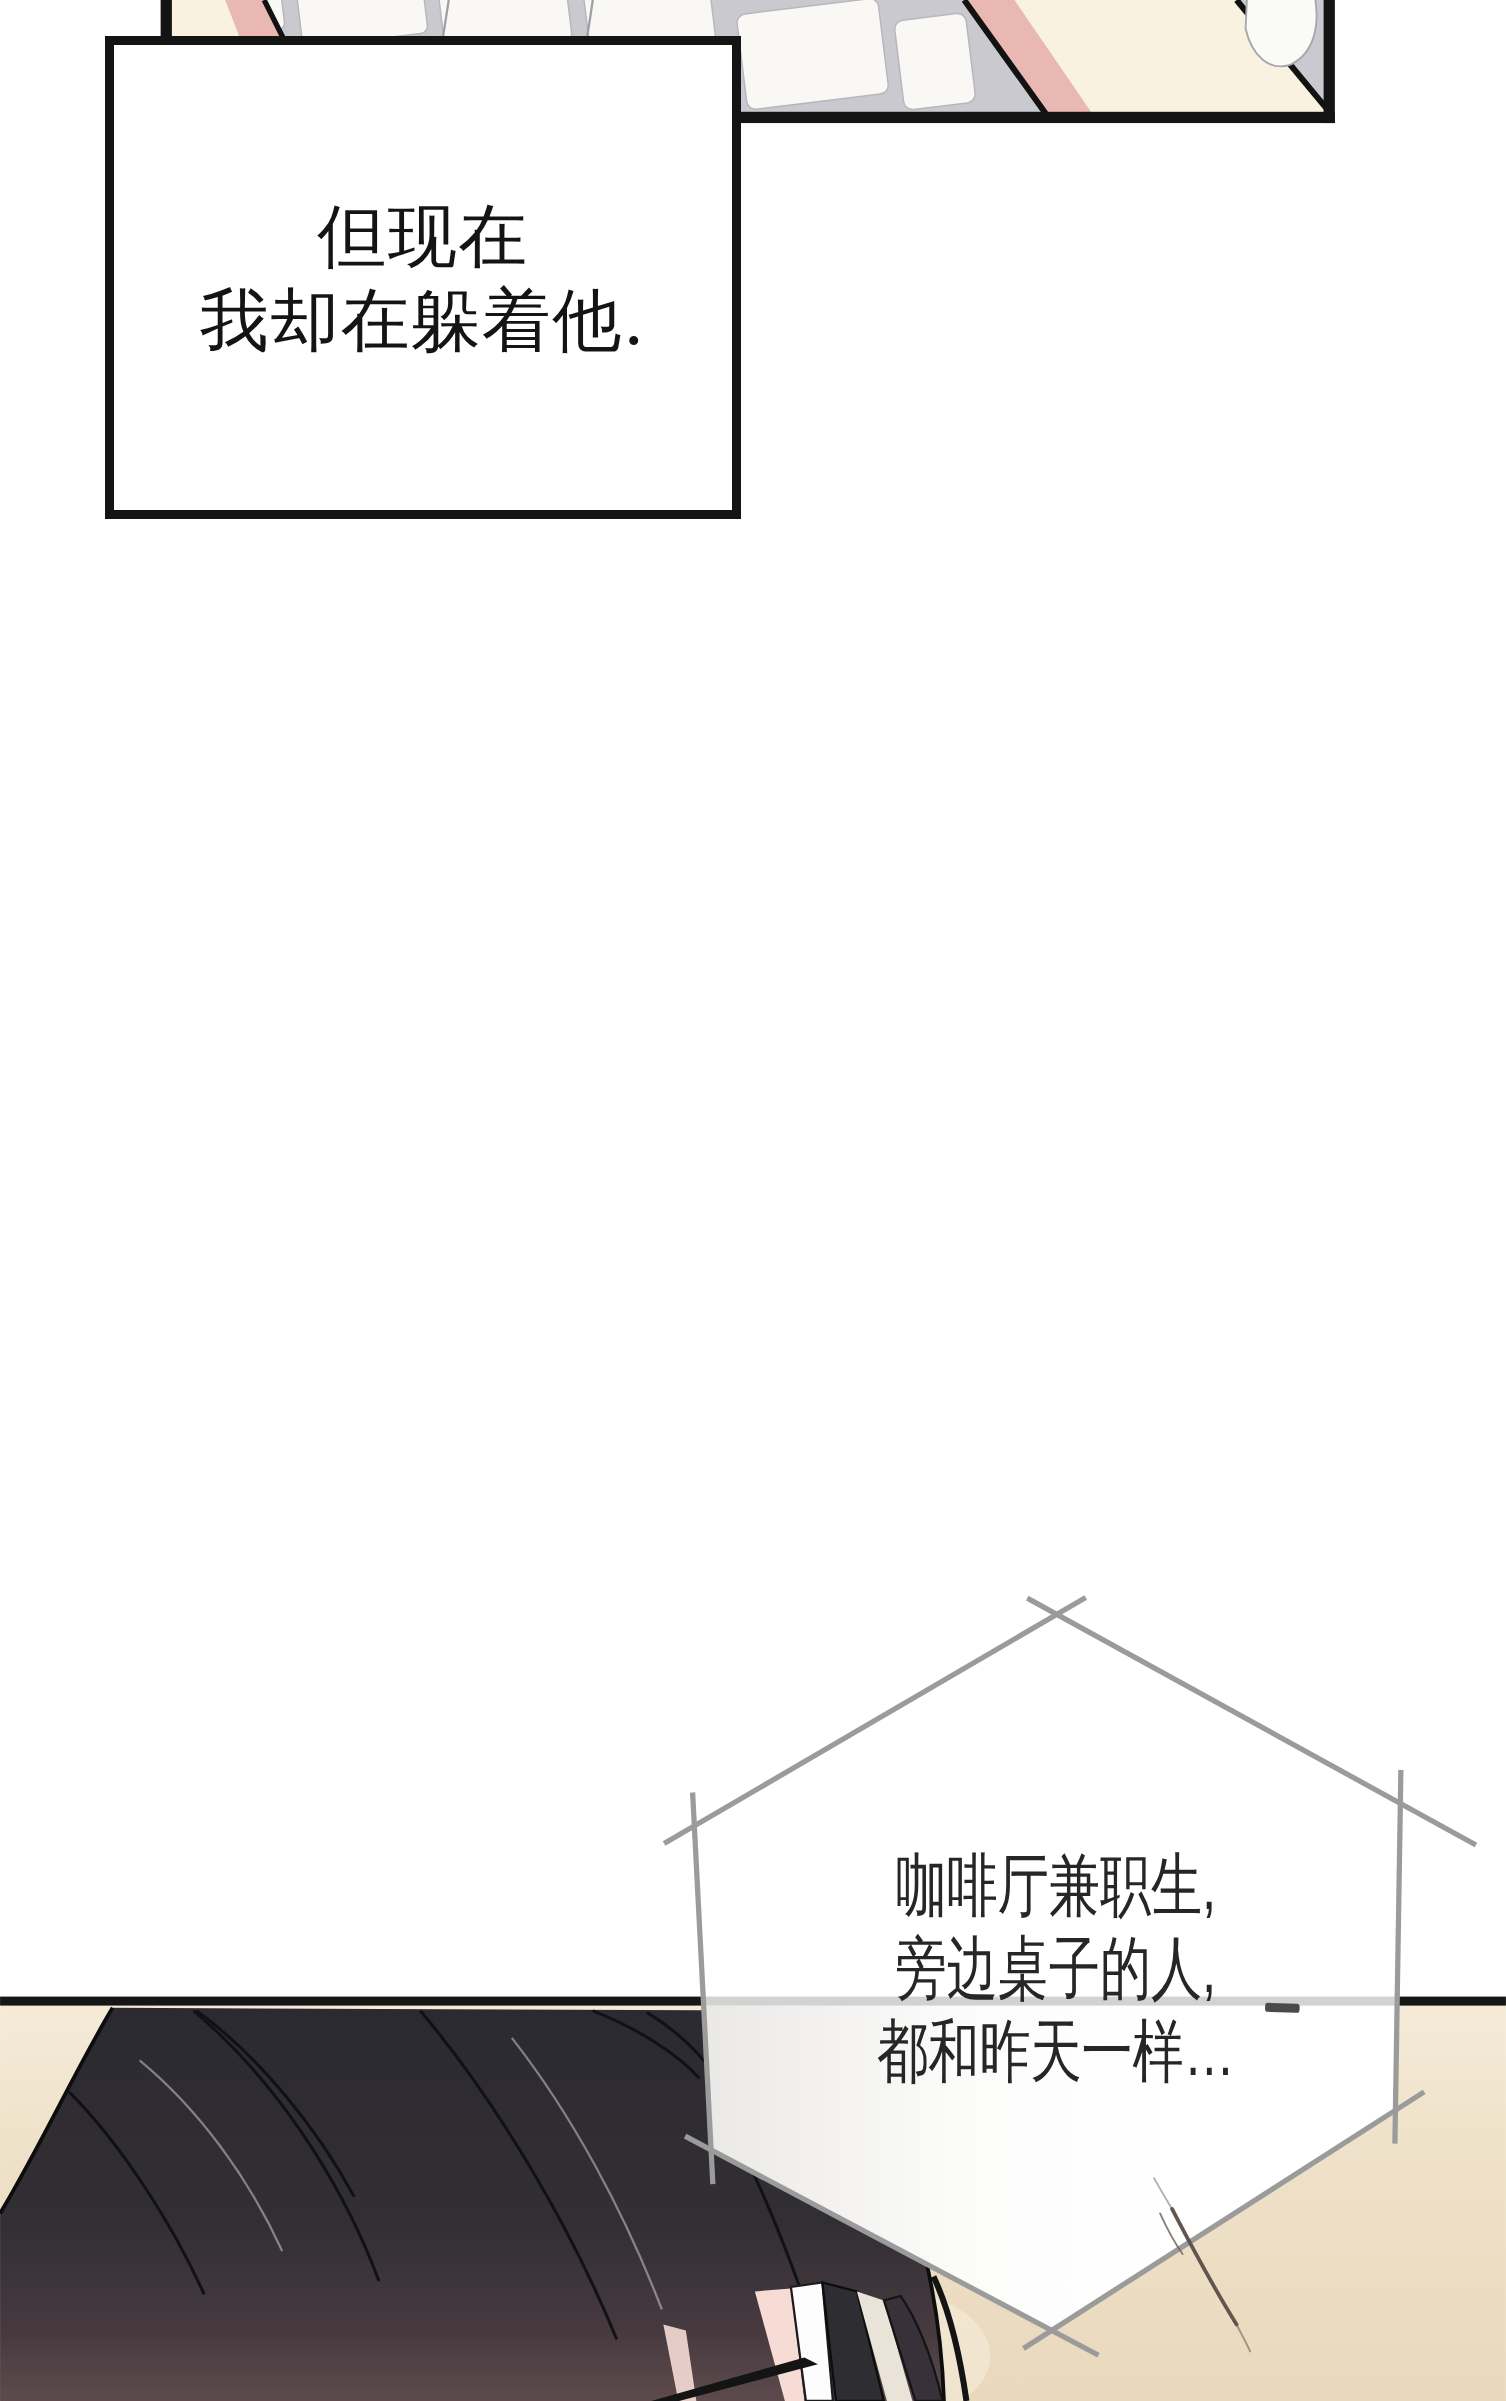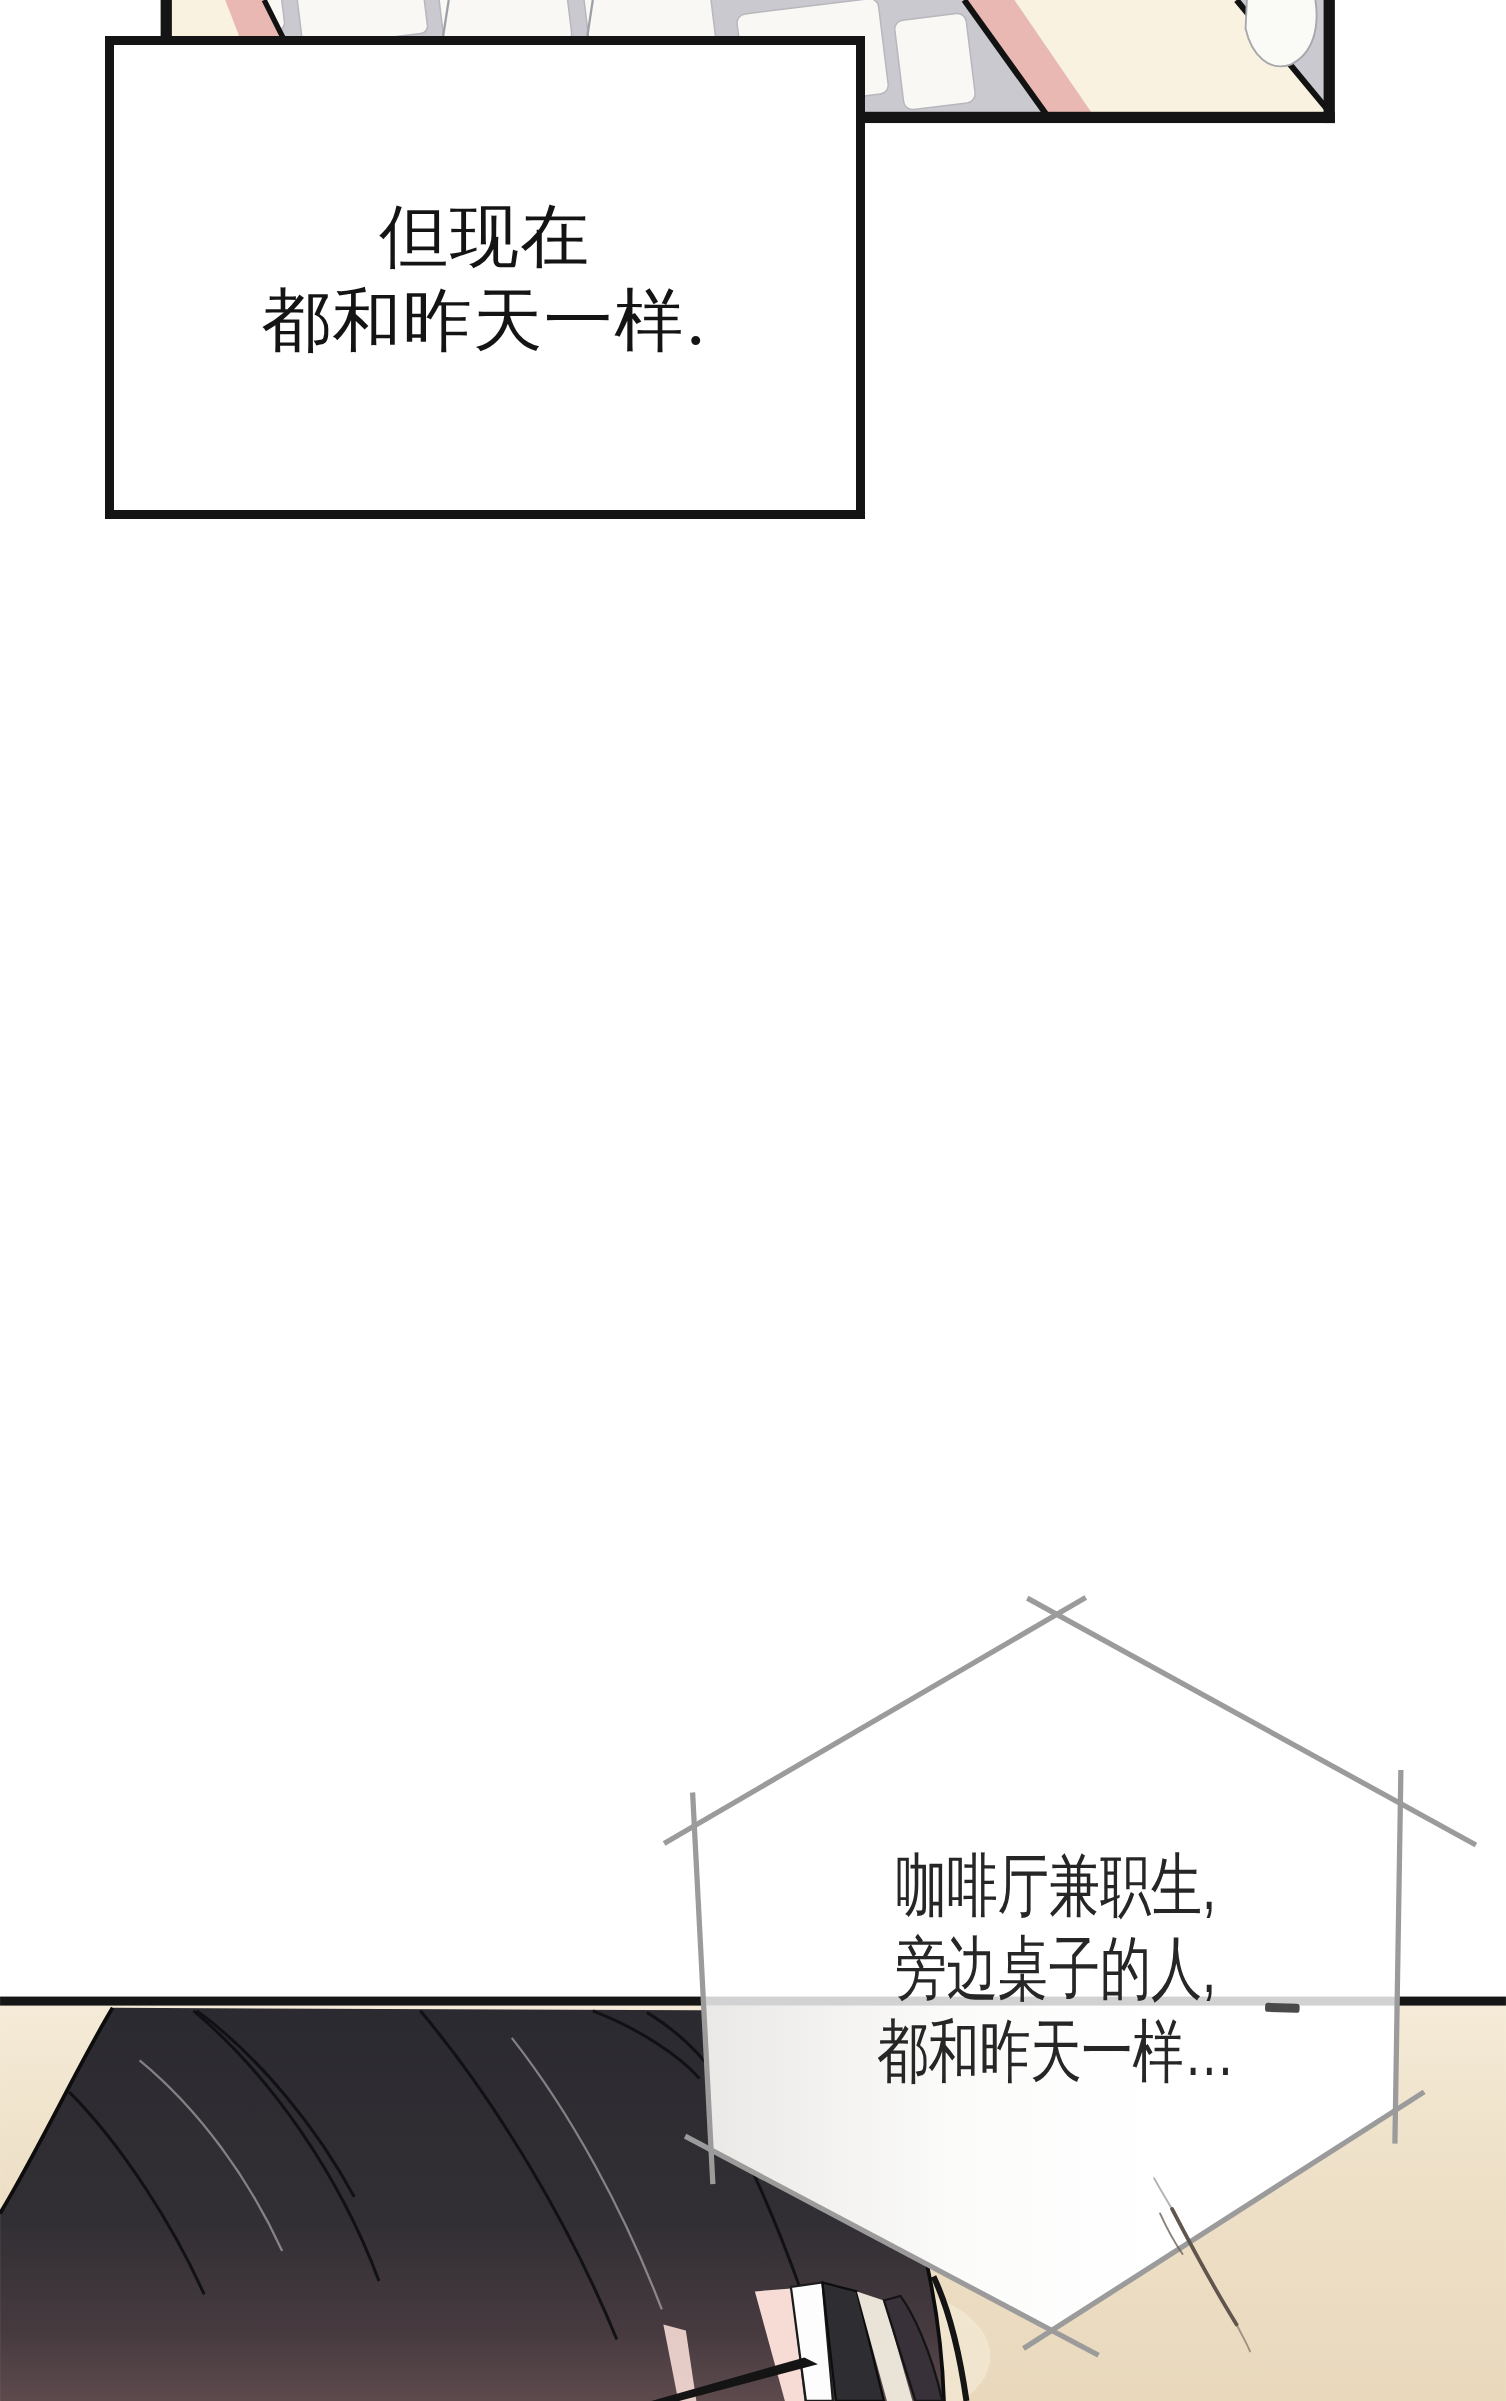--- a/index.html
+++ b/index.html
@@ -10,21 +10,21 @@
     --text_black:#141414;
   }
   html,body{margin:0;padding:0;background:#888;}
   #page{
     position:relative; width:1506px; height:2401px; background:var(--page_bg);
     overflow:hidden; font-family:"Liberation Sans","DejaVu Sans",sans-serif;
   }
   #artwork{position:absolute;left:0;top:0;z-index:1;}
   
   .caption-box{
-    position:absolute; left:105px; top:36px; width:760px; height:483px;
+    position:absolute; left:105px; top:36px; width:636px; height:483px;
     background:#ffffff; border:9.8px solid var(--panel_border); box-sizing:border-box;
     z-index:3; display:flex; flex-direction:column; justify-content:center; align-items:center;
   }
   .caption-line{
     font-family:"DejaVu Serif","Liberation Serif",serif;
     font-size:69px; line-height:84px; color:var(--text_black);
     white-space:nowrap; font-weight:500; letter-spacing:1.5px;
   }
   
   .bubble-text{
@@ -162,21 +162,21 @@
         <path d="M 1538 2903 C 1548 2921, 1556 2934, 1562 2944" stroke="#9c9c9c" stroke-width="2.5" opacity="0.8"></path>
         <path d="M 1562 2944 C 1590 2998, 1622 3056, 1648 3098" stroke="#60564e" stroke-width="5"></path>
         <path d="M 1648 3098 C 1655 3112, 1661 3122, 1666 3134" stroke="#60564e" stroke-width="2.5" opacity="0.55"></path>
         <path d="M 1546 2950 C 1556 2972, 1566 2990, 1576 3004" stroke="#6b6059" stroke-width="2.5" opacity="0.8"></path>
       </g>
     </g>
   </svg>
 
   <div class="caption-box">
     <div class="caption-line">但现在</div>
-    <div class="caption-line">都和昨天一样.</div>
+    <div class="caption-line">我却在躲着他.</div>
   </div>
 
   <div class="bubble-text">
     <div class="bubble-line">咖啡厅兼职生,</div>
     <div class="bubble-line">旁边桌子的人,</div>
     <div class="bubble-line">都和昨天一样…</div>
   </div>
 
 </div>
 

